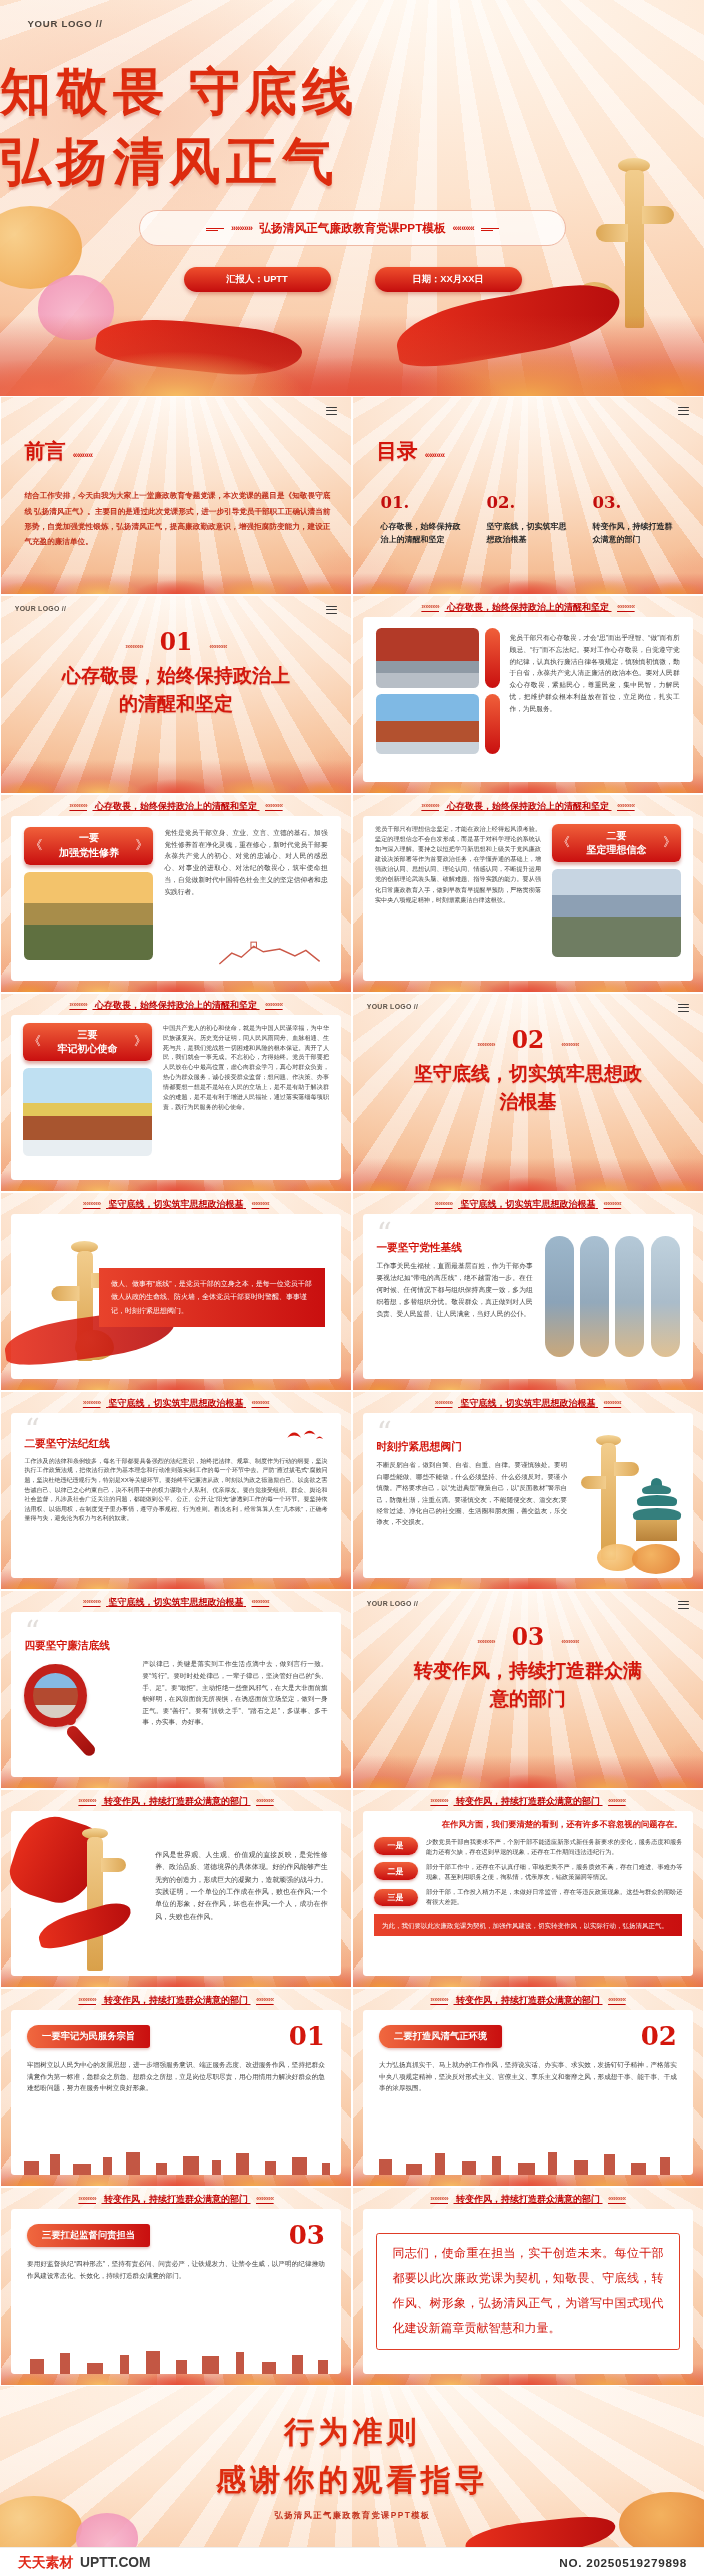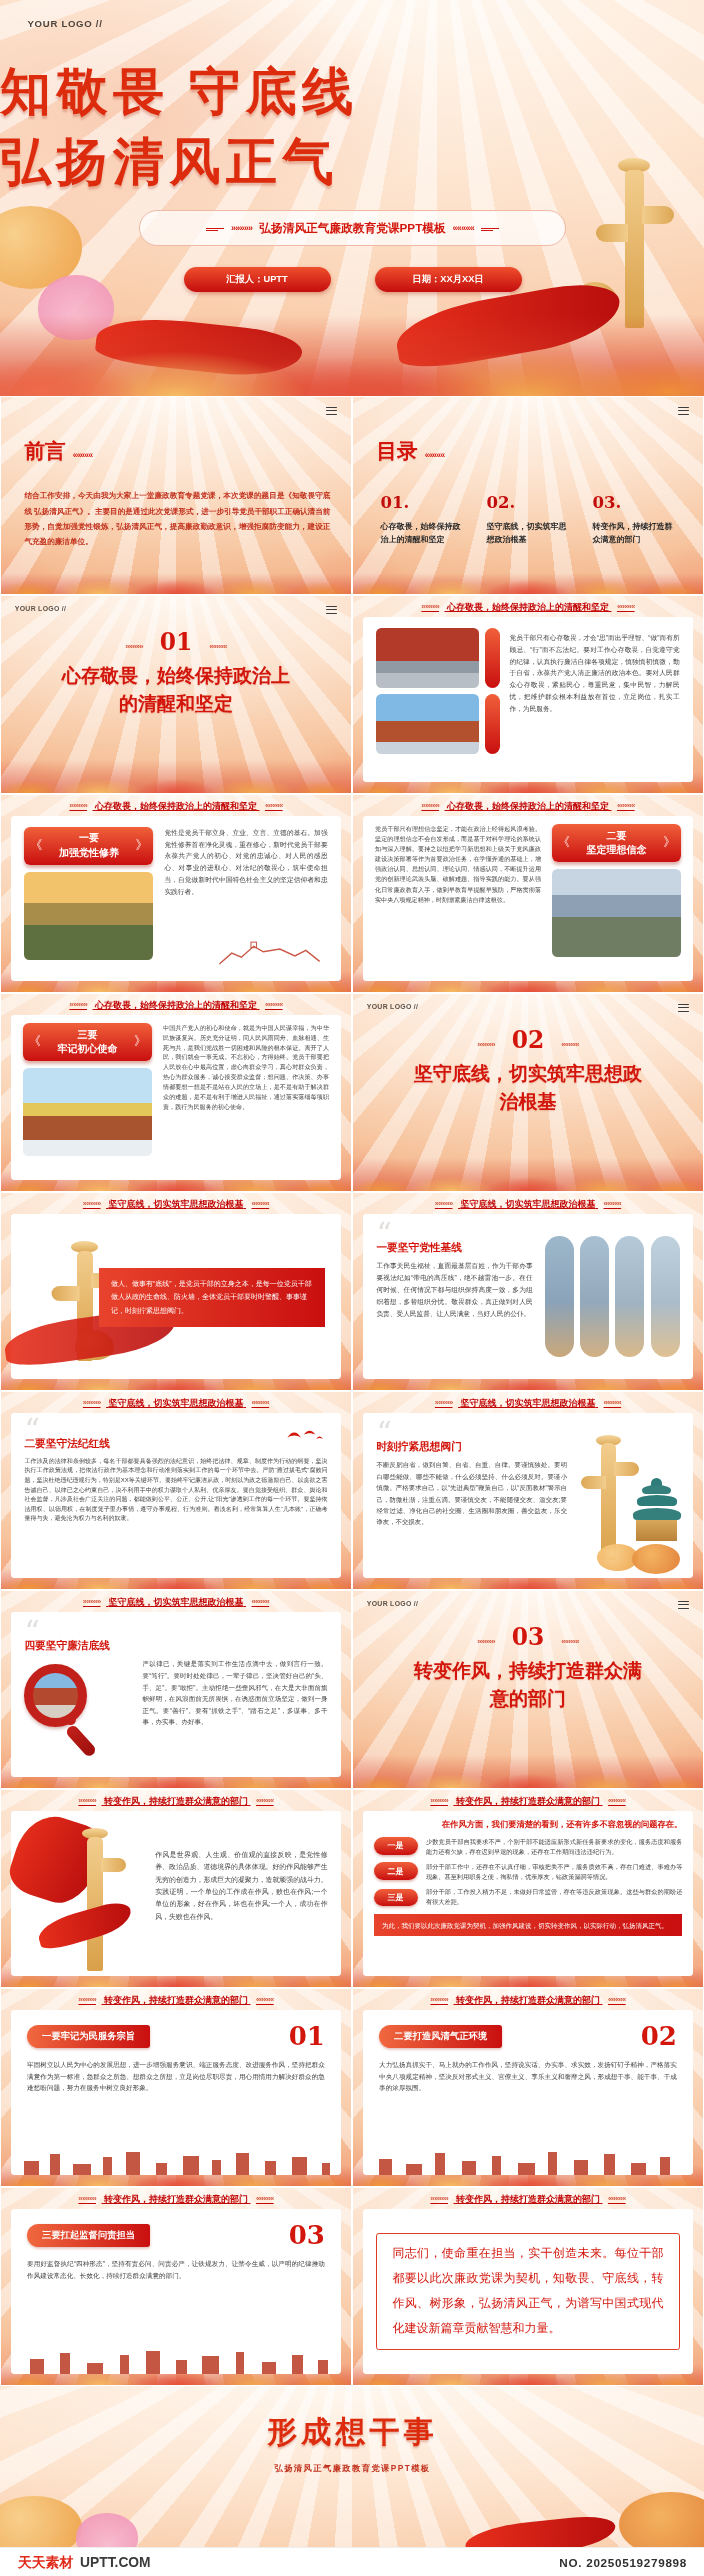--- a/index.html
+++ b/index.html
@@ -621,21 +621,22 @@
         <span class="arrows">«««««</span>
       </div>
       <div class="panel" style="display:flex; align-items:center;">
         <div class="note-box">同志们，使命重在担当，实干创造未来。每位干部都要以此次廉政党课为契机，知敬畏、守底线，转作风、树形象，弘扬清风正气，为谱写中国式现代化建设新篇章贡献智慧和力量。</div>
       </div>
       <div class="deco-band"></div>
     </section>
   </div>
 
   <section id="closing">
-    <div class="close-line" style="margin-top:26px;">形成想干事</div>
+    <div class="close-line" style="margin-top:26px;">行为准则</div>
+    <div class="close-line" style="margin-top:6.9px;">感谢你的观看指导</div>
     <div class="sub">弘扬清风正气廉政教育党课PPT模板</div>
     <div class="cloud" style="left:-13.8px; bottom:-11px; width:96px; height:62px;"></div>
     <div class="lotus" style="left:76px; bottom:-13.8px; width:62px; height:48px;"></div>
     <div class="cloud" style="right:-16.5px; bottom:-9.6px; width:103px; height:65px; background:radial-gradient(circle at 40% 35%,#f3b05a,#e07a2e);"></div>
     <div class="ribbon" style="right:89px; bottom:-5.5px; width:151px; height:32px; transform:rotate(-6deg);"></div>
   </section>
 
   <footer id="footer">
     <div>
       <span class="brand">天天素材</span><span class="site">UPTT.COM</span>

